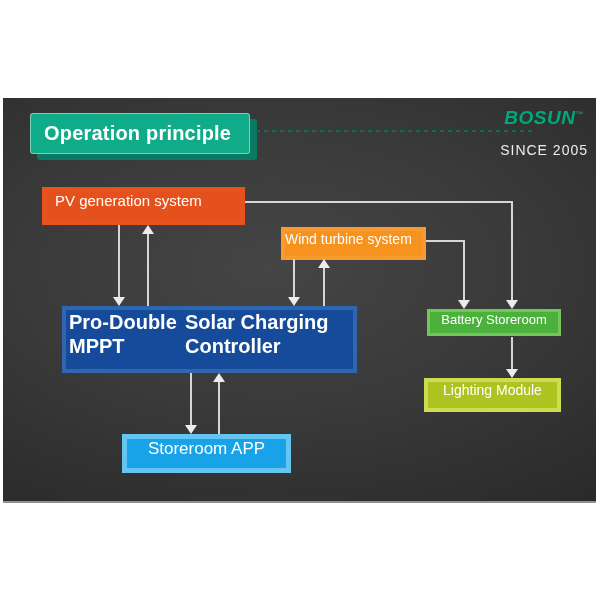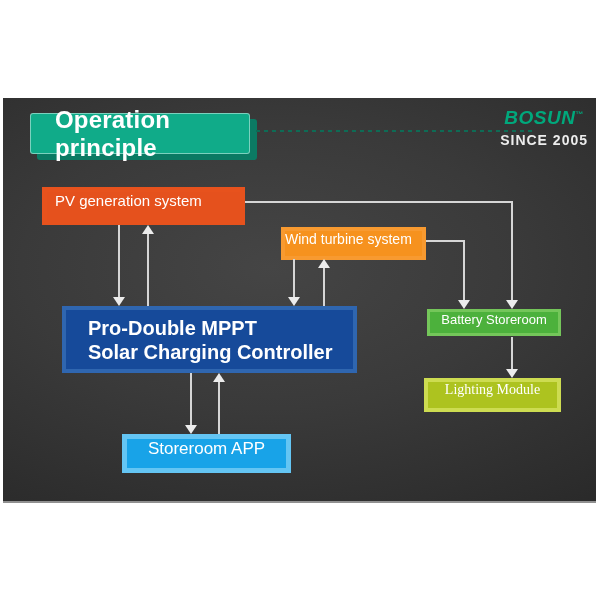--- a/index.html
+++ b/index.html
@@ -6,49 +6,49 @@
   body{width:600px;height:600px;position:relative;overflow:hidden;
        font-family:"Liberation Sans",sans-serif;}
   .slide{position:absolute;left:3px;top:98px;width:593px;height:403px;
          background:radial-gradient(ellipse 120% 100% at 45% 42%,
             #454545 0%, #3a3a3a 35%, #2c2c2c 68%, #1e1e1e 100%);
          border-bottom:2px solid #909090;}
   
   .title-box{position:absolute;left:27px;top:15px;width:218px;height:39px;
        background:#10ab89;border-radius:3px;border:1px solid rgba(255,255,255,0.45);
        box-shadow:7px 6px 0 0 #0b7a63;display:flex;align-items:center;}
-  .title-box span{color:#ffffff;font-size:24px;font-weight:bold;padding-left:13px;
-       letter-spacing:0.2px;margin-left:11px;}
+  .title-box span{color:#ffffff;font-size:20px;font-weight:bold;padding-left:13px;
+       letter-spacing:0.2px;}
   .dashed-line{position:absolute;left:253px;top:32px;width:279px;height:2px;
        background:repeating-linear-gradient(90deg,#0e6b55 0 4px,transparent 4px 8px);}
   
   .logo{position:absolute;top:10px;right:8px;display:flex;flex-direction:column;
         align-items:center;}
   .brand{color:#00a87c;font-style:italic;font-weight:bold;font-size:19px;
          letter-spacing:0.5px;line-height:1;}
   .brand sup{font-size:8px;font-style:normal;}
-  .tagline{color:#ededed;font-weight:bold;font-size:14px;letter-spacing:1px;
-           margin-top:5px;text-align:right;}
+  .tagline{color:#ededed;font-weight:normal;font-size:14px;letter-spacing:1px;
+           margin-top:15px;text-align:right;}
   
   .node{position:absolute;display:flex;align-items:flex-start;box-sizing:border-box;
         color:#ffffff;}
   .node-pv{left:39px;top:89px;width:203px;height:38px;background:#e5511d;
         border:5px solid rgba(233,84,32,0.45);font-size:15px;padding-left:8px;}
   .node-wind{left:278px;top:129px;width:145px;height:33px;background:#f6921e;
         border:4px solid rgba(250,160,60,0.6);font-size:14px;padding-left:0;}
   .node-controller{left:59px;top:208px;width:295px;height:67px;background:#164a9a;
-        border:4px solid rgba(70,125,195,0.55);flex-direction:column;
-        align-items:flex-start;justify-content:center;padding-left:22px;}
+        border:4px solid rgba(70,125,195,0.55);flex-direction:row;
+        align-items:flex-start;justify-content:center;padding-left:3px;}
   .node-controller div{font-size:20px;font-weight:bold;line-height:1.2;}
   .node-smartphone{left:119px;top:336px;width:169px;height:39px;background:#18a3e8;
         border:5px solid rgba(120,205,245,0.8);font-size:17px;justify-content:center;}
   .node-battery{left:424px;top:211px;width:134px;height:27px;background:#4cb13c;
         border:3px solid rgba(130,205,100,0.75);font-size:13px;justify-content:center;}
   .node-lighting{left:421px;top:280px;width:137px;height:34px;background:#adc31f;
-        border:4px solid rgba(210,225,90,0.85);font-size:14px;justify-content:center;font-family:Liberation Serif, serif;}
+        border:4px solid rgba(210,225,90,0.85);font-size:14px;justify-content:center;}
   
   .vl{position:absolute;width:2px;background:#d6d6d6;}
   .hl{position:absolute;height:2px;background:#d6d6d6;}
   .arr{position:absolute;width:0;height:0;border-left:6px solid transparent;
        border-right:6px solid transparent;}
   .arr.down{border-top:9px solid #ececec;}
   .arr.up{border-bottom:9px solid #ececec;}
 </style>
 </head>
 <body>

